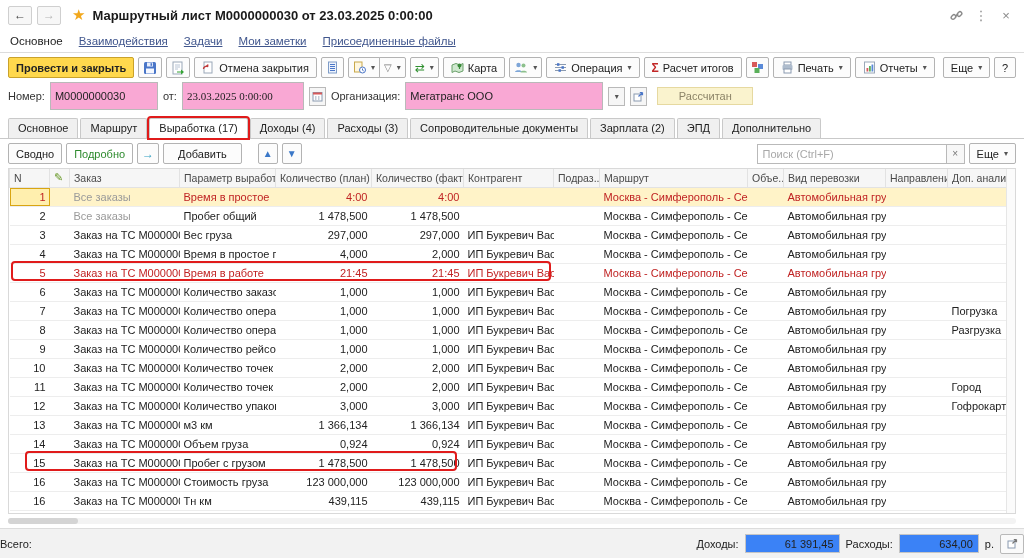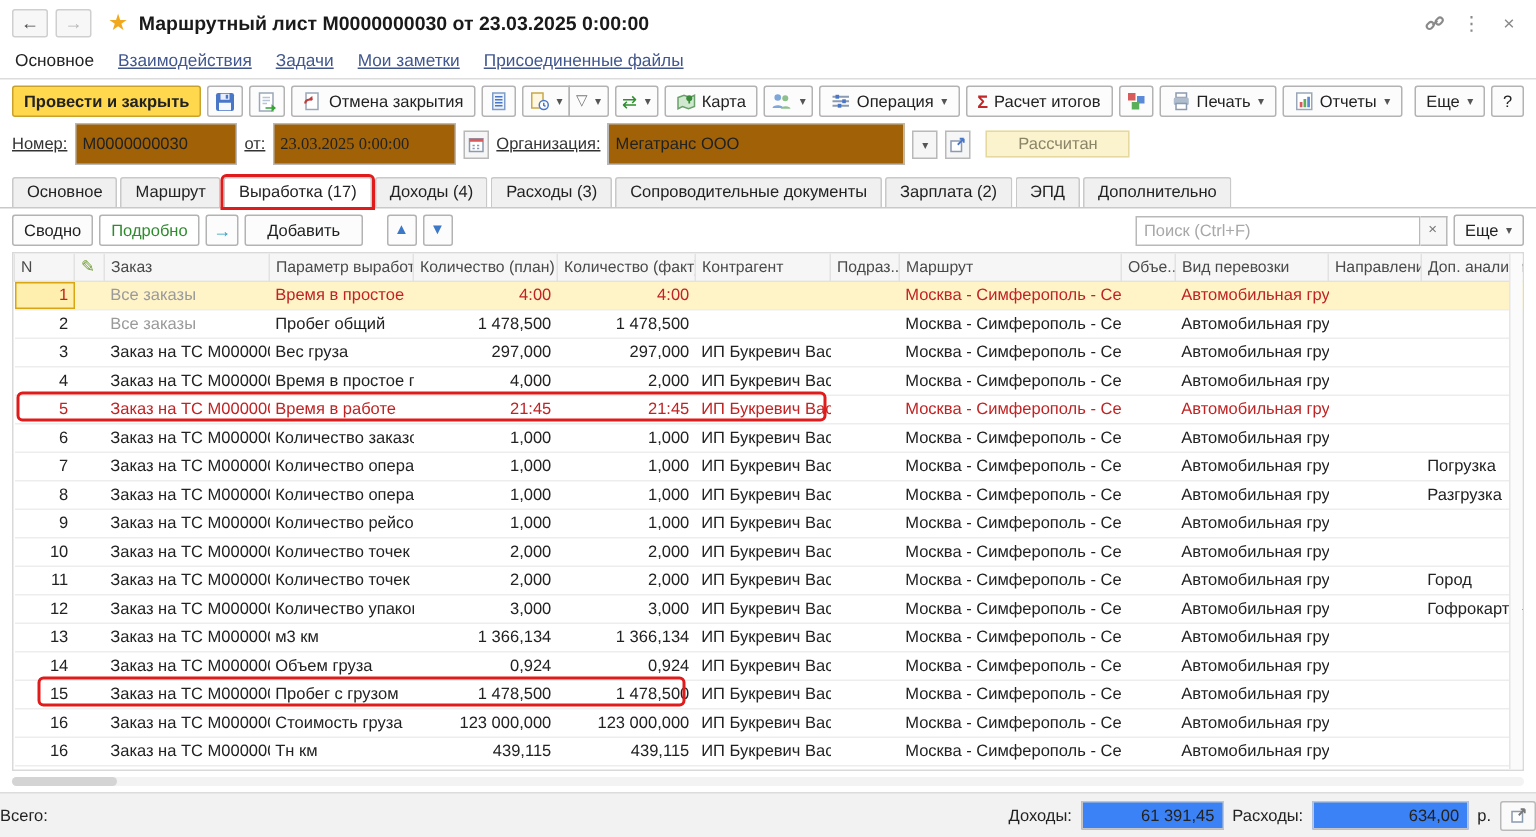--- a/index.html
+++ b/index.html
@@ -33,22 +33,22 @@
   .grp { display:inline-flex; }
   .grp .btn { border-radius:0; margin-left:-1px; }
   .grp .btn:first-child { border-radius:2px 0 0 2px; margin-left:0; }
   .grp .btn:last-child { border-radius:0 2px 2px 0; }
   .glyph { font-size:11px; line-height:1; }
   .sigma { color:#c22727; font-weight:bold; font-size:12px; }
   .funnel-glyph { color:#777; font-size:10px; }
   .basedon-glyph { color:#2e8f2e; font-size:12px; }
   
   .fieldrow { display:flex; align-items:center; gap:5px; padding:1px 8px 4px 8px; }
-  .flabel { color:#333;text-decoration:underline; }
-  .tinput { border:1px solid #b9b9b9; height:19px; padding:13px 4px; font:11px "Liberation Sans",sans-serif; color:#222; background:#a16207; }
+  .flabel { color:#333; }
+  .tinput { border:1px solid #b9b9b9; height:19px; padding:13px 4px; font:11px "Liberation Sans",sans-serif; color:#222; background:#f9a8d4; }
   .combo-btn { width:17px; height:19px; border:1px solid #b9b9b9; background:#f6f6f6; display:inline-flex;
                align-items:center; justify-content:center; cursor:pointer; font-size:8px; color:#555; }
   .status-field { width:96px; height:18px; background:#faf3ce; border:1px solid #e6d9a0; color:#8c8468;
                   display:flex; align-items:center; justify-content:center; font-size:11px; }
   
   .tabs { display:flex; align-items:flex-end; gap:2px; padding:4px 8px 0 8px; border-bottom:1px solid #c9c9c9; }
   .tab { background:#f0f0f0; border:1px solid #c9c9c9; border-bottom:none; border-radius:2px 2px 0 0;
          padding:3px 9px 4px 9px; font-size:11px; color:#222; cursor:pointer; white-space:nowrap; }
   .tab.active { background:#fff; }
   .tab.annotated { outline:2px solid #e01b1b; outline-offset:0px; }
@@ -626,21 +626,21 @@
     <div class="track"></div>
     <div class="thumb"></div>
   </div>
 
   <div class="statusbar">
     <span>Всего:</span>
     <span class="spacer"></span>
     <span>Доходы:</span>
     <input class="sum-input" readonly="" value="61 391,45" style="">
     <span>Расходы:</span>
-    <input class="sum-input" style="width: 104px;" readonly="" value="634,00">
+    <input class="sum-input" style="width: 80px;" readonly="" value="634,00">
     <span>р.</span>
     <button class="openbtn">
       <svg width="11" height="11" viewBox="0 0 11 11">
           <rect x="1" y="3" width="7" height="7" fill="#fff" stroke="#8a9ab0"></rect>
           <path d="M5.5 5.5 L9.5 1.5 M9.5 1.5 H6.8 M9.5 1.5 V4.2" stroke="#777" stroke-width="1.2" fill="none"></path>
         </svg>
     </button>
   </div>
 </div>
 

